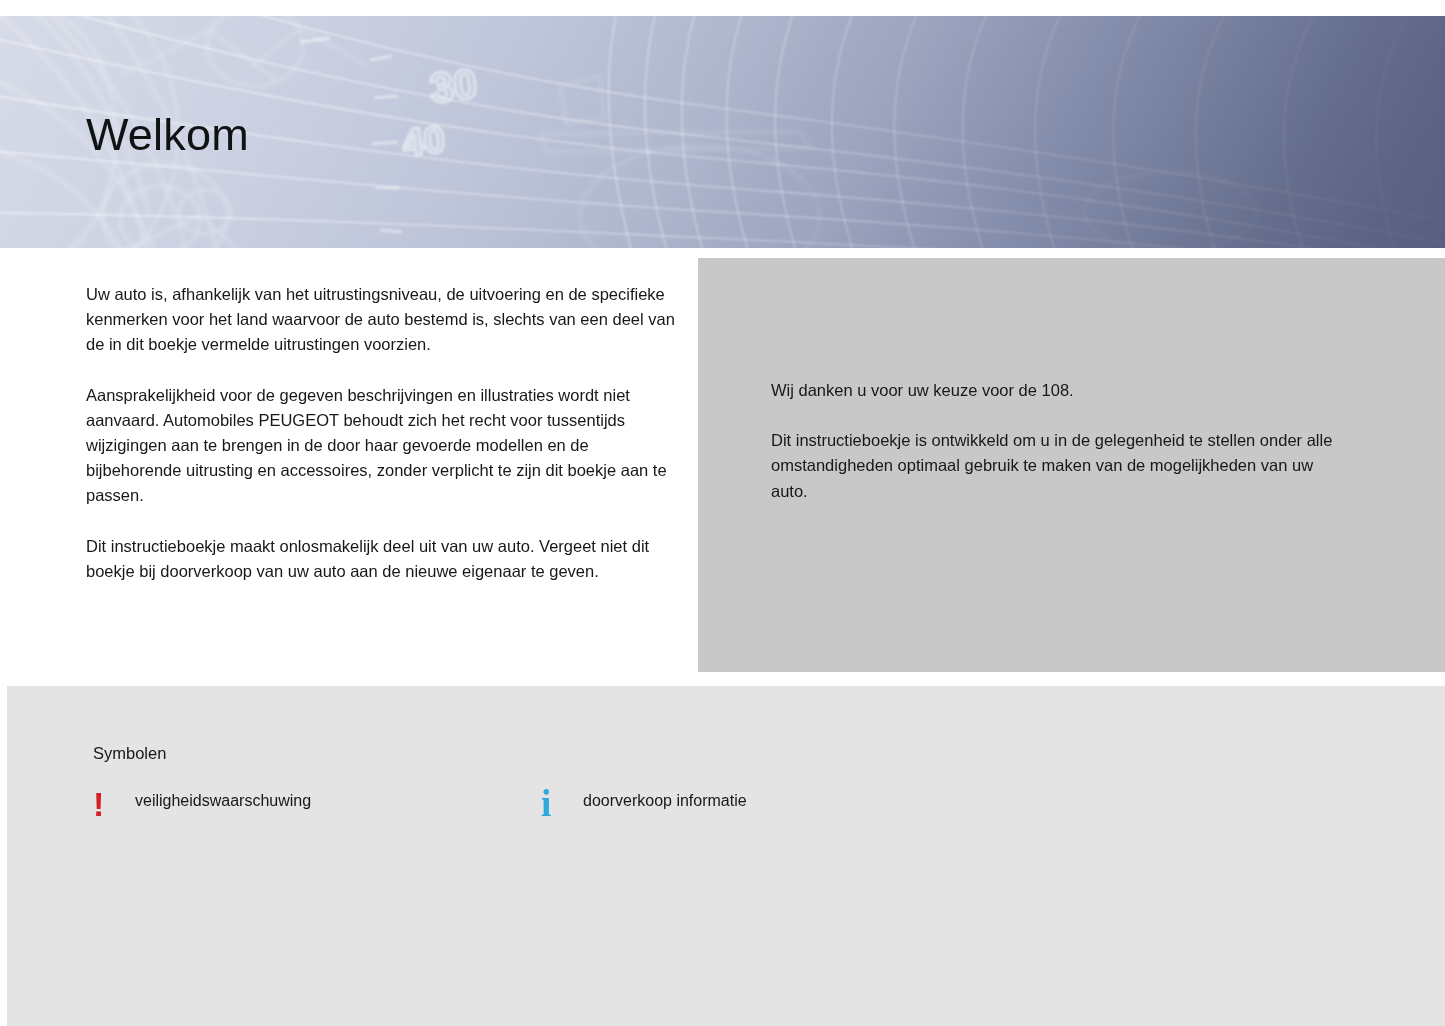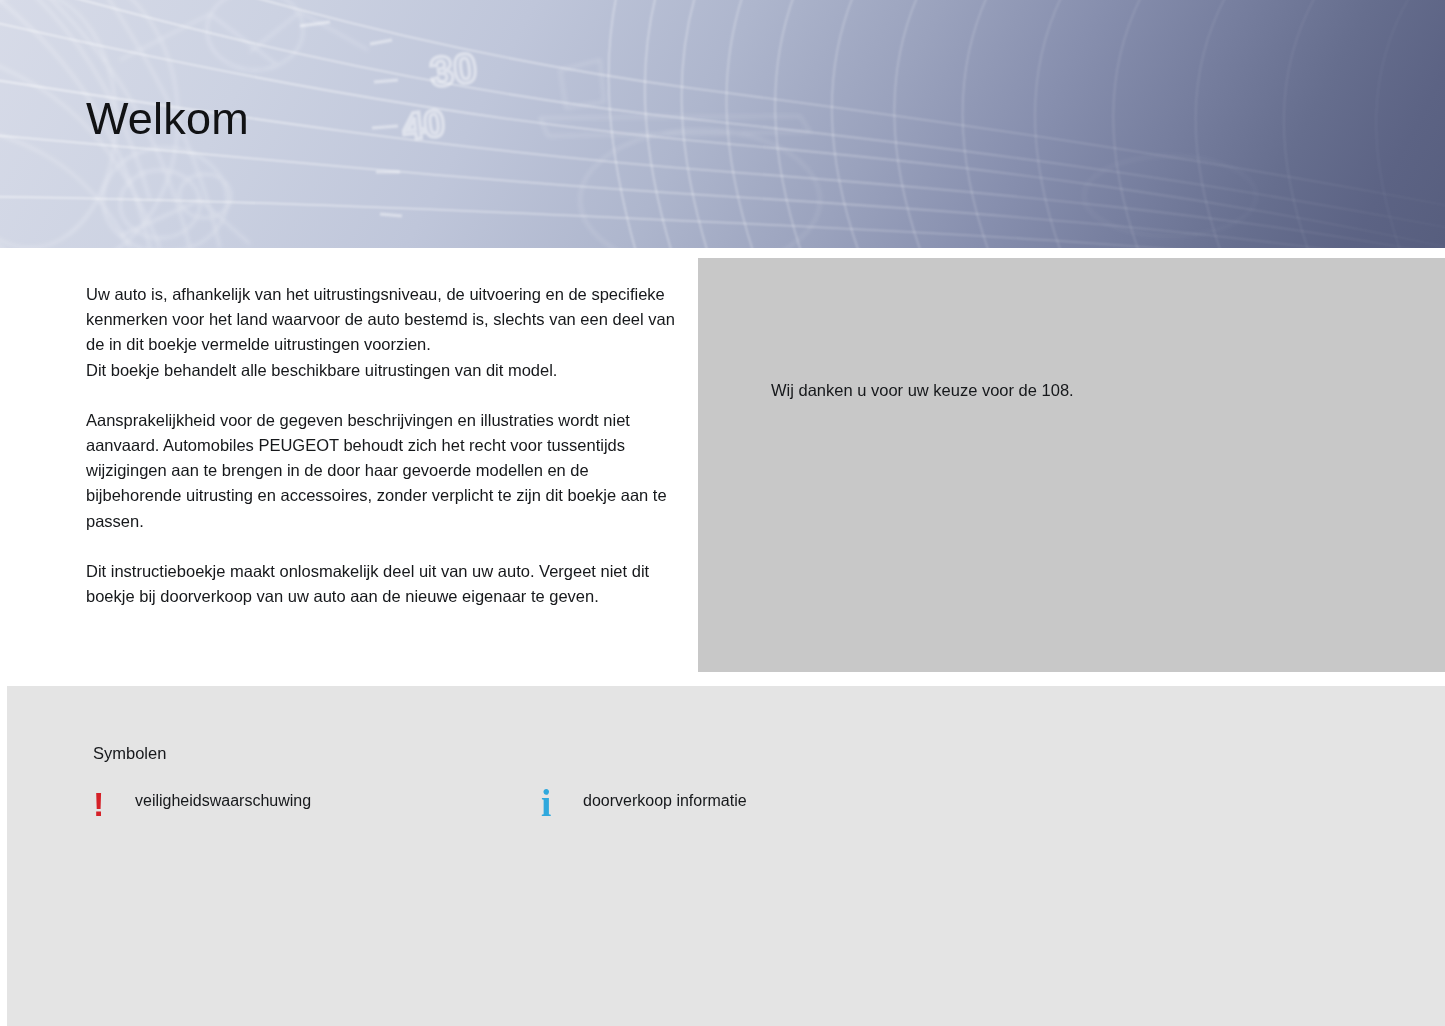--- a/index.html
+++ b/index.html
@@ -12,21 +12,21 @@
     background: #ffffff;
     font-family: "Liberation Sans", sans-serif;
     overflow: hidden;
     position: relative;
   }
 
   
   .banner {
     position: absolute;
     left: 0;
-    top: 0;
+    top: 16px;
     width: 1445px;
     height: 248px;
     overflow: hidden;
     background: linear-gradient(118deg,
         #d7dbe8 0%,
         #ccd2e2 18%,
         #bfc6da 34%,
         #aeb6cd 48%,
         #9aa2bd 60%,
         #878fae 70%,
@@ -275,31 +275,31 @@
     <path d="M-10,222 C 42,246 102,280 156,300"></path>
     <path d="M-10,246 C 34,266 88,290 132,300"></path>
     <path d="M-10,268 C 26,284 70,298 108,300"></path>
   </g>
 </svg>
 
 <div class="content">
 
   <div class="left-col">
     <p>Uw auto is, afhankelijk van het uitrustingsniveau, de uitvoering en de specifieke kenmerken voor het land waarvoor de auto bestemd is, slechts van een deel van de in dit boekje vermelde uitrustingen voorzien.</p>
-    <p>Dit boekje behandelt alle beschikbare uitrustingen van dit model.</p>
     <div class="para-gap"></div>
     <p>Aansprakelijkheid voor de gegeven beschrijvingen en illustraties wordt niet aanvaard. Automobiles PEUGEOT behoudt zich het recht voor tussentijds wijzigingen aan te brengen in de door haar gevoerde modellen en de bijbehorende uitrusting en accessoires, zonder verplicht te zijn dit boekje aan te passen.</p>
     <div class="para-gap"></div>
     <p>Dit instructieboekje maakt onlosmakelijk deel uit van uw auto. Vergeet niet dit boekje bij doorverkoop van uw auto aan de nieuwe eigenaar te geven.</p>
   </div>
 
   <div class="gray-panel">
     <div class="gray-panel-inner">
       <p>Wij danken u voor uw keuze voor de 108.</p>
       <div class="para-gap"></div>
+      <p>Dit instructieboekje is ontwikkeld om u in de gelegenheid te stellen onder alle omstandigheden optimaal gebruik te maken van de mogelijkheden van uw auto.</p>
     </div>
   </div>
 
 </div>
 
 <div class="symbols">
 
   <div class="symbols-title">Symbolen</div>
 
   <div class="symbol-row s1">

